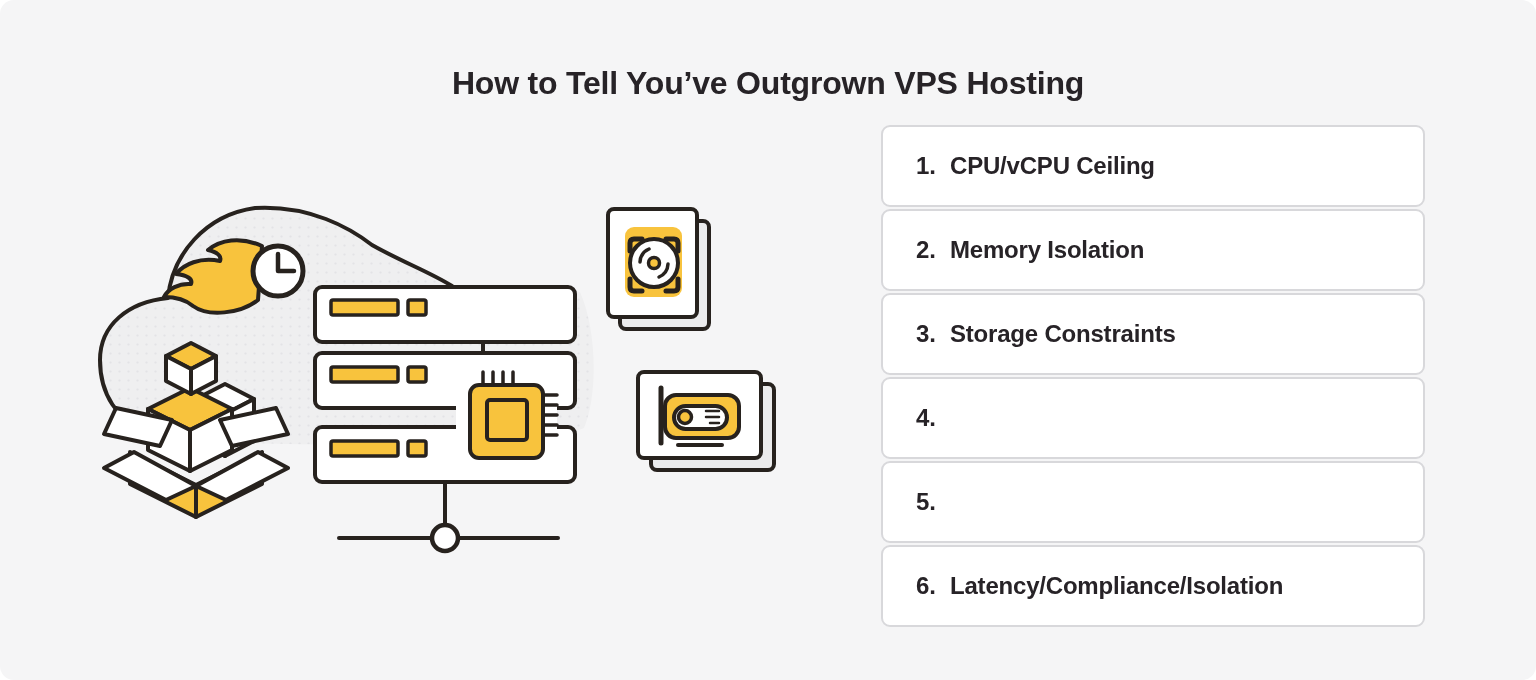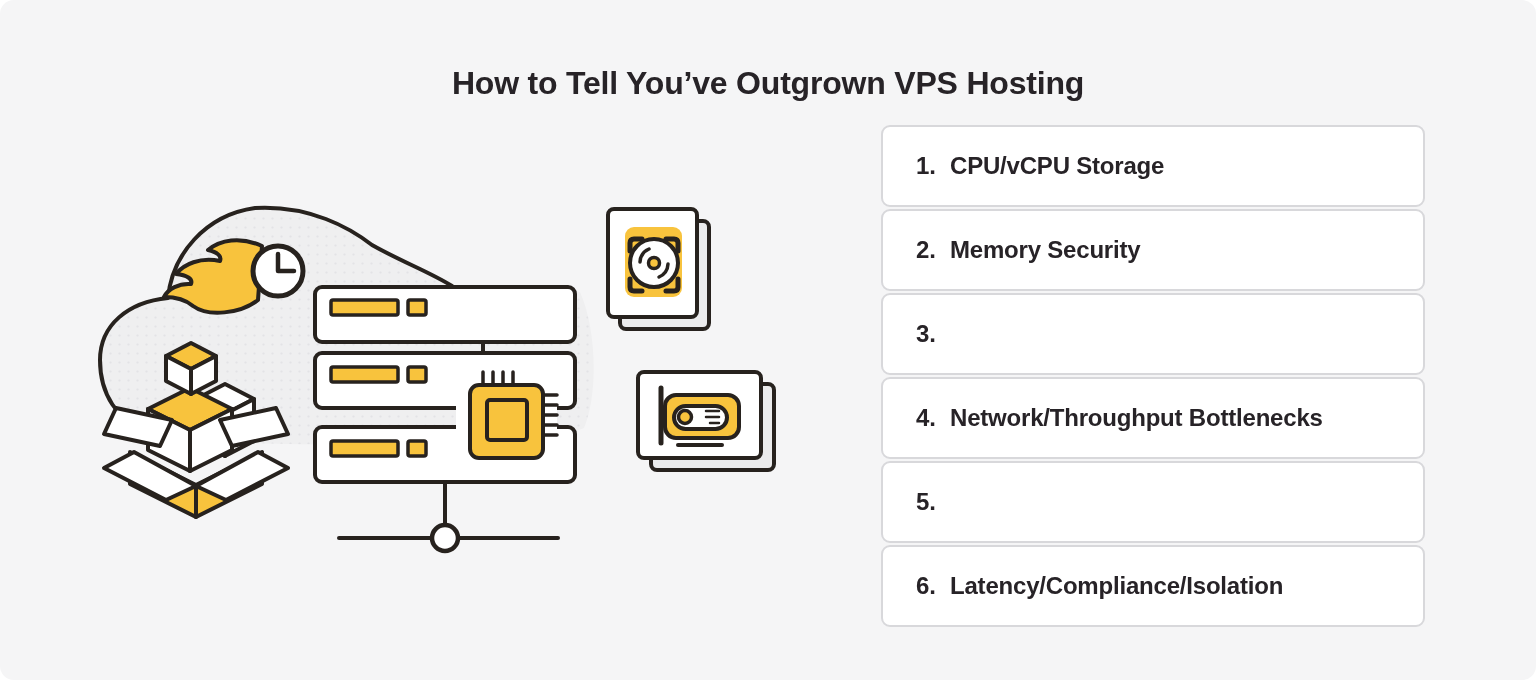--- a/index.html
+++ b/index.html
@@ -149,35 +149,35 @@
       <rect class="fw s" x="674" y="406" width="53" height="23" rx="11.5"></rect>
       <circle class="fy s s35" cx="685" cy="417" r="6.5"></circle>
       <path class="fn s s25" d="M 706,411 L 719,411 M 706,417 L 719,417 M 710,423 L 719,423"></path>
       <line class="fn s" x1="678" y1="445" x2="722" y2="445"></line>
     </g>
   </svg>
 
   <div class="signs">
     <div class="card">
       <span class="num">1.</span>
-      <span class="label">CPU/vCPU Storage</span>
+      <span class="label">CPU/vCPU Ceiling</span>
     </div>
 
     <div class="card">
       <span class="num">2.</span>
-      <span class="label">Memory Security</span>
+      <span class="label">Memory Isolation</span>
     </div>
 
     <div class="card">
       <span class="num">3.</span>
+      <span class="label">Storage Constraints</span>
     </div>
 
     <div class="card">
       <span class="num">4.</span>
-      <span class="label">Network/Throughput Bottlenecks</span>
     </div>
 
     <div class="card">
       <span class="num">5.</span>
     </div>
 
     <div class="card">
       <span class="num">6.</span>
       <span class="label">Latency/Compliance/Isolation</span>
     </div>

